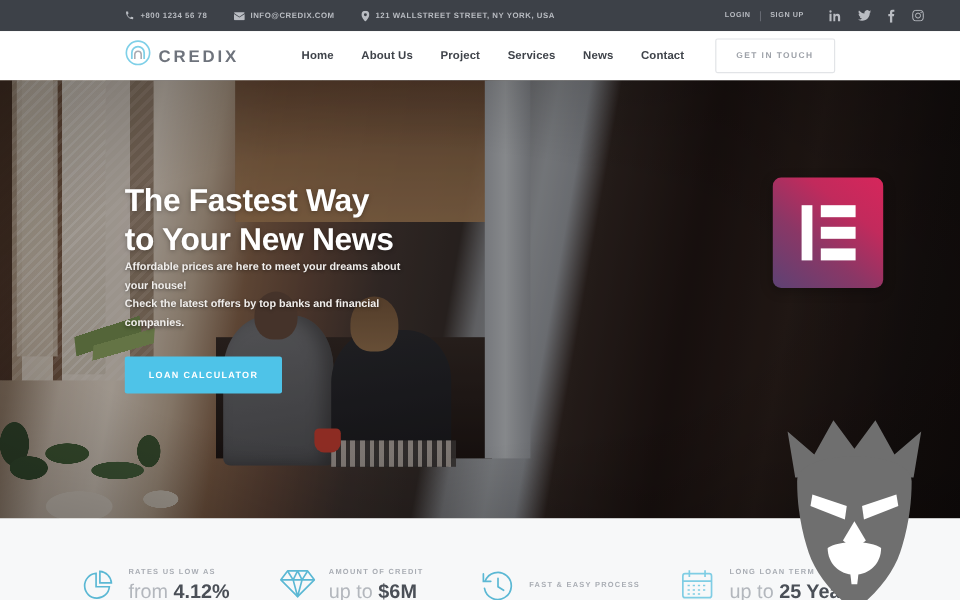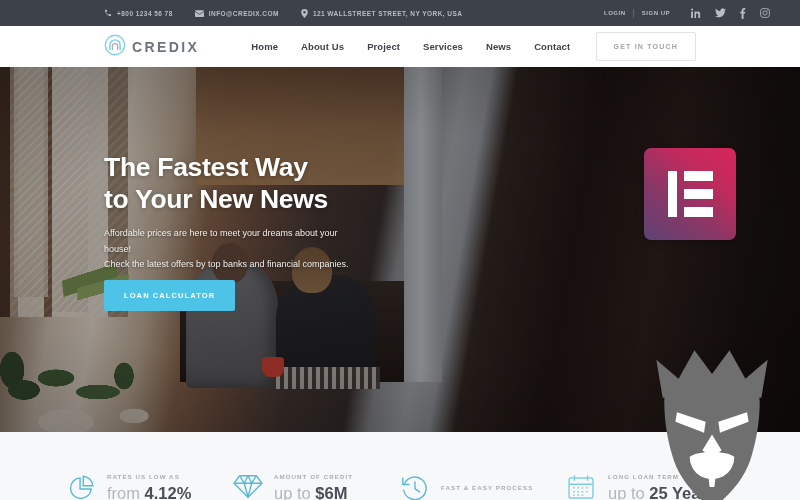--- a/index.html
+++ b/index.html
@@ -161,25 +161,25 @@
   .hero-veil { position:absolute; inset:0; background: rgba(22,18,16,.30); }
   .hero-vig  { position:absolute; inset:0;
     background: radial-gradient(ellipse 95% 85% at 42% 50%, rgba(0,0,0,0) 40%, rgba(0,0,0,.35) 100%); }
 
   .hero-content { position: absolute; left: 104px; top: 84px; width: 330px; z-index: 4; }
   .hero-title {
     color: #fff; font-size: 26.5px; font-weight: 700; line-height: 1.21;
     letter-spacing: -.3px; text-shadow: 0 1px 4px rgba(0,0,0,.28);
   }
   .hero-sub {
-    margin-top: 11px; color: #f0eeec; font-size: 9px; line-height: 1.72;
-    font-weight: 400; text-shadow: 0 1px 3px rgba(0,0,0,.45); max-width: 250px;
+    color: #f0eeec; font-size: 9px; line-height: 1.72;
+    font-weight: 700; text-shadow: 0 1px 3px rgba(0,0,0,.45); max-width: 250px;
   }
   .hero-btn {
-    margin-top: 7px; display: inline-block; background: #4ec3e8; color: #fff;
+    margin-top: 20px; display: inline-block; background: #4ec3e8; color: #fff;
     font-size: 7.5px; font-weight: 700; letter-spacing: 1.1px;
     padding: 11px 20px; border: none; border-radius: 2px; cursor: pointer;
   }
 
   
   .elementor-badge {
     position: absolute; left: 644px; top: 81px; width: 92px; height: 92px;
     border-radius: 7px; z-index: 6;
     background: linear-gradient(218deg, #d6265b 0%, #c22a5c 30%, #8a3766 62%, #5d4274 100%);
     box-shadow: 0 2px 10px rgba(0,0,0,.28);

